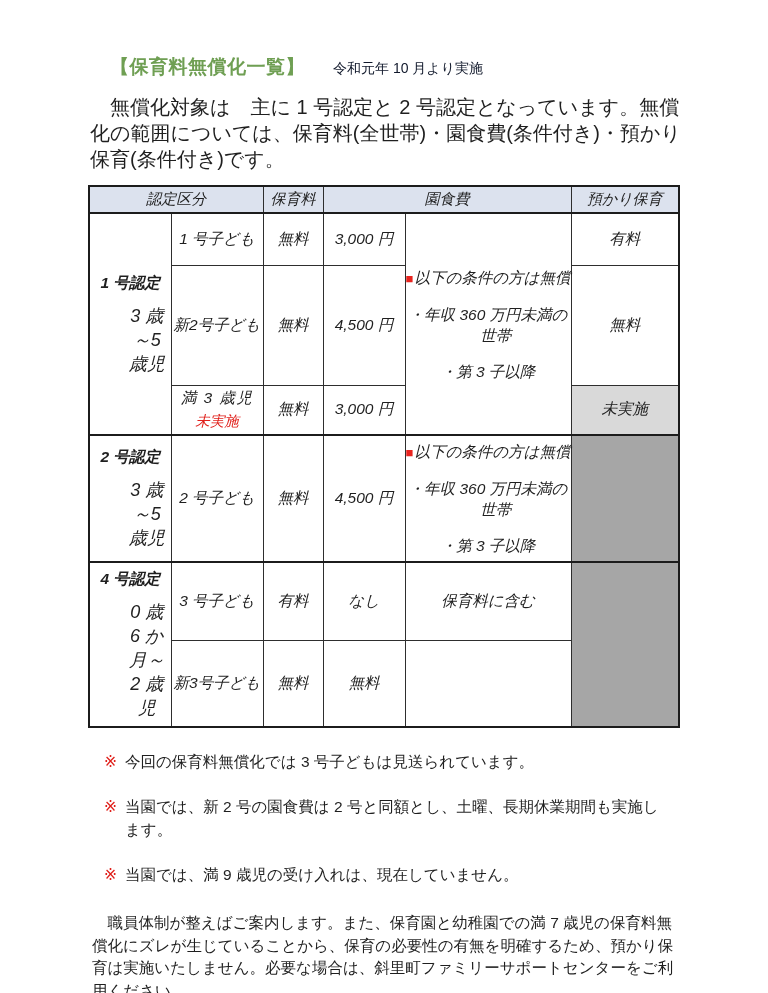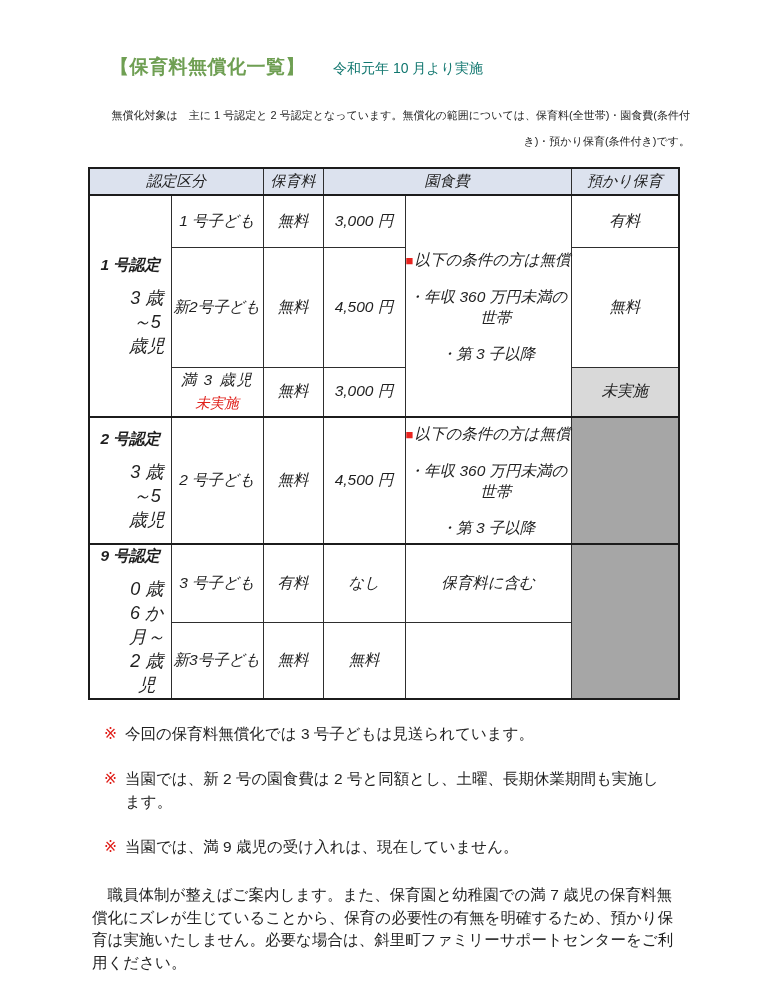--- a/index.html
+++ b/index.html
@@ -4,30 +4,30 @@
 <style>
   html,body{margin:0;padding:0;background:#888;}
   .page{
     width:768px;height:993px;background:#ffffff;margin:0 auto;
     font-family:"Liberation Sans","DejaVu Sans",sans-serif;
     color:#1f1f1f;overflow:hidden;box-sizing:border-box;
   }
   
   .title-row{padding-top:54px;margin-left:110px;white-space:nowrap;}
   .doc-title{font-size:19px;font-weight:bold;color:#6f9f53;letter-spacing:.5px;margin-top:24px;}
-  .doc-subtitle{font-size:14px;color:#0f766e;margin-left:28px;}
+  .doc-subtitle{font-size:14px;color:#0f172a;margin-left:28px;}
   
-  .intro{margin:22px 0 0 90px;width:600px;font-size:11px;line-height:26px;text-align:right;}
+  .intro{margin:14px 0 0 90px;width:600px;font-size:20px;line-height:26px;}
   
   table.fee{border-collapse:collapse;margin:13px 0 0 88px;table-layout:fixed;}
   table.fee{border:2px solid #1c1c1c;}
   table.fee th,table.fee td{border:1px solid #2e2e2e;padding:0;text-align:center;vertical-align:middle;font-weight:normal;font-size:15.5px;color:#1f1f1f;box-sizing:border-box;font-style:italic;}
   table.fee thead th{background:#dce2ee;height:27px;border-bottom:2px solid #1c1c1c;font-size:15px;}
   tr.r1{height:52px;} tr.r2{height:120px;padding-left:33px;} tr.r3{height:50px;}
-  tr.r4{height:127px;} tr.r5{height:78px;} tr.r6{height:77px;}
+  tr.r4{height:127px;} tr.r5{height:78px;} tr.r6{height:87px;}
   tr.group-start td{border-top:2px solid #1c1c1c;}
   .cat-name{font-weight:bold;font-size:15.5px;}
   .cat-age{font-size:18px;margin-top:10px;padding-left:33px;}
   .child-spaced{letter-spacing:1.5px;}
   .red-note{color:#e0201b;font-size:14.5px;margin-top:3px;}
   td.cond{text-align:left;padding:6px 4px 6px 7px;font-size:15px;line-height:21px;}
   .cond-title{white-space:nowrap;}
   .cond-sq{color:#e8241f;font-size:13px;margin-right:1px;}
   .cond-line{margin-top:0;}
   .cond-gap{margin-top:15px;}
@@ -113,21 +113,21 @@
         <td class="cond">
           <div class="cond-title"><span class="cond-sq">■</span><span>以下の条件の方は無償</span></div>
           <div class="cond-line cond-gap">・年収 360 万円未満の</div>
           <div class="cond-line">　世帯</div>
           <div class="cond-line cond-gap">・第 3 子以降</div>
         </td>
         <td class="gray-dark"></td>
       </tr>
       <tr class="r5 group-start">
         <td rowspan="2">
-          <div class="cat-name">9 号認定</div>
+          <div class="cat-name">4 号認定</div>
           <div class="cat-age">
             <div>0 歳 6 か月～</div>
             <div>2 歳児</div>
           </div>
         </td>
         <td>3 号子ども</td>
         <td>有料</td>
         <td>なし</td>
         <td>保育料に含む</td>
         <td rowspan="2" class="gray-dark"></td>

